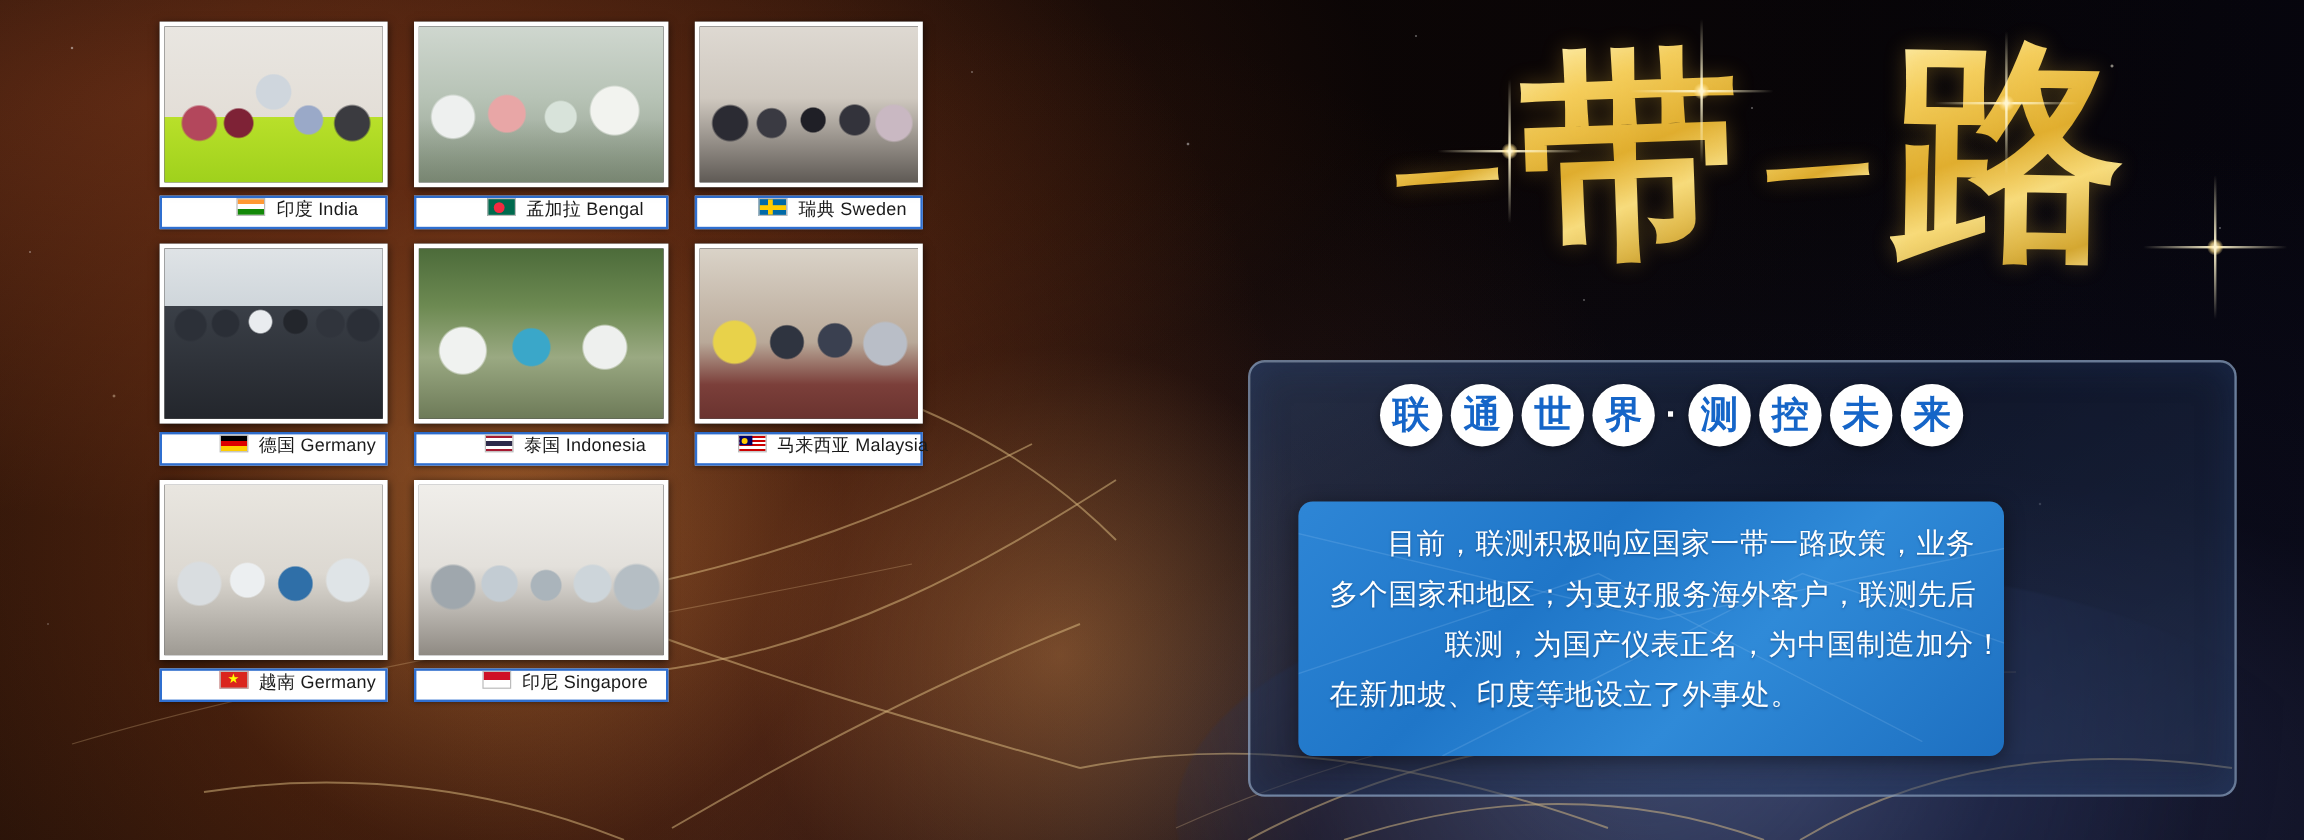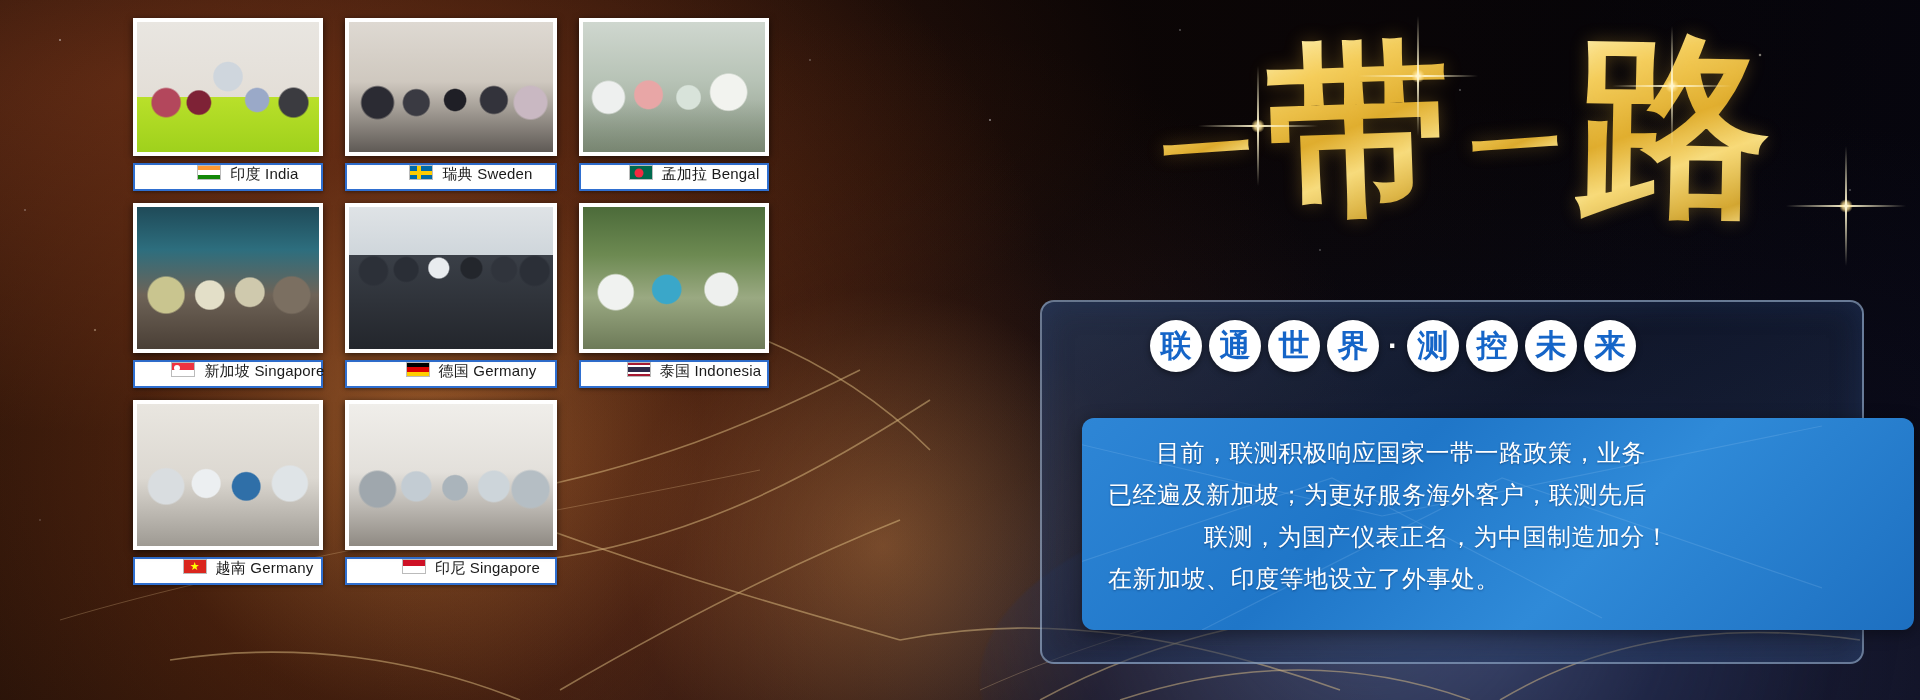--- a/index.html
+++ b/index.html
@@ -75,21 +75,21 @@
   
   .panel{position:absolute;left:1040px;top:300px;width:820px;height:360px;
     border:2px solid rgba(170,195,225,.55);border-radius:14px;
     background:linear-gradient(150deg,rgba(44,66,104,.62),rgba(26,40,70,.48) 45%,rgba(50,72,112,.42));
     box-shadow:0 0 30px rgba(40,70,120,.35) inset;}
   .slogan{position:absolute;left:1150px;top:320px;display:flex;align-items:center;gap:7px;}
   .sl-ch{width:52px;height:52px;border-radius:50%;background:#fff;display:flex;align-items:center;
     justify-content:center;font-size:31px;font-weight:700;color:#1565c8;
     font-family:"DejaVu Sans","Liberation Sans",sans-serif;box-shadow:0 2px 6px rgba(0,0,0,.45);}
   .sl-dot{font-size:30px;color:#fff;font-weight:700;margin:0 2px;text-shadow:0 1px 3px rgba(0,0,0,.6);}
-  .textbox{position:absolute;left:1082px;top:418px;width:832px;height:212px;
+  .textbox{position:absolute;left:1082px;top:418px;width:588px;height:212px;
     border-radius:12px;box-sizing:border-box;padding:14px 26px 10px 26px;
     background:linear-gradient(135deg,#2e86d6 0%,#1f76c8 35%,#2f8ad8 62%,#1d6fc0 100%);
     box-shadow:0 3px 16px rgba(0,0,0,.40);overflow:hidden;}
   .textbox .rays{position:absolute;inset:0;pointer-events:none;opacity:.33;}
   .tline{position:relative;font-family:"DejaVu Sans","Liberation Sans",sans-serif;
     font-size:24px;color:#fff;line-height:42px;letter-spacing:.5px;white-space:nowrap;
     text-shadow:0 1px 2px rgba(0,40,90,.5);}
   .tline.ind{text-indent:48px;}
   .tline.ctr{text-indent:96px;}
 </style>
@@ -153,71 +153,55 @@
             radial-gradient(circle at 50% 42%, #cfd6dd 0 12%, transparent 13%);"></div>
       </div>
       <div class="label">
         <span class="flag" style="background:linear-gradient(180deg,#ff9933 33%,#fff 33% 66%,#138808 66%);"></span>
         <span class="txt">印度 India</span>
       </div>
     </div>
 
     <div class="cell">
       <div class="photo">
+        <div class="ph-inner" style="background:linear-gradient(180deg,#cfd7cf 0%,#b7c3b6 45%,#8d9a88 100%);"></div>
+        <div class="ph-inner" style="background:
+            radial-gradient(circle at 14% 58%, #eef0ef 0 9%, transparent 10%),
+            radial-gradient(circle at 36% 56%, #e8a6a6 0 10%, transparent 11%),
+            radial-gradient(circle at 58% 58%, #d8e3da 0 9%, transparent 10%),
+            radial-gradient(circle at 80% 54%, #f2f3ef 0 11%, transparent 12%),
+            linear-gradient(0deg, rgba(80,95,70,.35), transparent 40%);"></div>
+      </div>
+      <div class="label">
+        <span class="flag" style="background:#006a4e;">
+          <span style="position:absolute;left:44%;top:50%;transform:translate(-50%,-50%);width:9px;height:9px;border-radius:50%;background:#f42a41;"></span>
+        </span>
+        <span class="txt">孟加拉 Bengal</span>
+      </div>
+    </div>
+
+    <div class="cell">
+      <div class="photo">
         <div class="ph-inner" style="background:linear-gradient(180deg,#ded9d2 0%,#cfc8bf 46%,#5f5a55 100%);"></div>
         <div class="ph-inner" style="background:
             radial-gradient(circle at 14% 62%, #2b2b33 0 8%, transparent 9%),
             radial-gradient(circle at 33% 62%, #3a3a42 0 8%, transparent 9%),
             radial-gradient(circle at 52% 60%, #1f1f26 0 8%, transparent 9%),
             radial-gradient(circle at 71% 60%, #33333b 0 8%, transparent 9%),
             radial-gradient(circle at 89% 62%, #c9b8c2 0 8%, transparent 9%);"></div>
       </div>
       <div class="label">
         <span class="flag" style="background:#006aa7;">
           <span style="position:absolute;left:7px;top:0;width:4px;height:100%;background:#fecc00;"></span>
           <span style="position:absolute;left:0;top:5px;width:100%;height:4px;background:#fecc00;"></span>
         </span>
         <span class="txt">瑞典 Sweden</span>
       </div>
     </div>
 
-    <div class="cell">
-      <div class="photo">
-        <div class="ph-inner" style="background:linear-gradient(180deg,#cfd7cf 0%,#b7c3b6 45%,#8d9a88 100%);"></div>
-        <div class="ph-inner" style="background:
-            radial-gradient(circle at 14% 58%, #eef0ef 0 9%, transparent 10%),
-            radial-gradient(circle at 36% 56%, #e8a6a6 0 10%, transparent 11%),
-            radial-gradient(circle at 58% 58%, #d8e3da 0 9%, transparent 10%),
-            radial-gradient(circle at 80% 54%, #f2f3ef 0 11%, transparent 12%),
-            linear-gradient(0deg, rgba(80,95,70,.35), transparent 40%);"></div>
-      </div>
-      <div class="label">
-        <span class="flag" style="background:#006a4e;">
-          <span style="position:absolute;left:44%;top:50%;transform:translate(-50%,-50%);width:9px;height:9px;border-radius:50%;background:#f42a41;"></span>
-        </span>
-        <span class="txt">孟加拉 Bengal</span>
-      </div>
-    </div>
-
-    <div class="cell">
-      <div class="photo tall">
-        <div class="ph-inner" style="background:linear-gradient(180deg,#1f4a58 0%,#2d6e7e 30%,#6e6357 62%,#4a3f36 100%);"></div>
-        <div class="ph-inner" style="background:
-            radial-gradient(circle at 16% 62%, #c9c58f 0 10%, transparent 11%),
-            radial-gradient(circle at 40% 62%, #e3dfc8 0 10%, transparent 11%),
-            radial-gradient(circle at 62% 60%, #cfc9ad 0 10%, transparent 11%),
-            radial-gradient(circle at 85% 62%, #7b6f61 0 10%, transparent 11%);"></div>
-      </div>
-      <div class="label">
-        <span class="flag" style="background:linear-gradient(180deg,#ef3340 50%,#fff 50%);">
-          <span style="position:absolute;left:2px;top:1.5px;width:6px;height:6px;border-radius:50%;background:#fff;"></span>
-        </span>
-        <span class="txt">新加坡 Singapore</span>
-      </div>
-    </div>
 
     <div class="cell">
       <div class="photo tall">
         <div class="ph-inner" style="background:linear-gradient(180deg,#dfe3e6 0%,#cfd6db 34%,#3a3f47 34%,#23262c 100%);"></div>
         <div class="ph-inner" style="background:
             radial-gradient(circle at 12% 45%, #2c3038 0 7%, transparent 8%),
             radial-gradient(circle at 28% 44%, #2a2e36 0 7%, transparent 8%),
             radial-gradient(circle at 44% 43%, #e9ecef 0 7%, transparent 8%),
             radial-gradient(circle at 60% 43%, #23262c 0 7%, transparent 8%),
             radial-gradient(circle at 76% 44%, #30343c 0 7%, transparent 8%),
@@ -236,20 +220,37 @@
             radial-gradient(circle at 18% 60%, #f0f2f0 0 10%, transparent 11%),
             radial-gradient(circle at 46% 58%, #3aa7c9 0 11%, transparent 12%),
             radial-gradient(circle at 76% 58%, #eef0ee 0 10%, transparent 11%);"></div>
       </div>
       <div class="label">
         <span class="flag" style="background:linear-gradient(180deg,#a51931 0 17%,#fff 17% 33%,#2d2a4a 33% 67%,#fff 67% 83%,#a51931 83%);"></span>
         <span class="txt">泰国 Indonesia</span>
       </div>
     </div>
 
+    <div class="cell">
+      <div class="photo tall">
+        <div class="ph-inner" style="background:linear-gradient(180deg,#dad3c8 0%,#b9a999 55%,#7b3f3a 80%,#6a332f 100%);"></div>
+        <div class="ph-inner" style="background:
+            radial-gradient(circle at 16% 55%, #e8d24a 0 10%, transparent 11%),
+            radial-gradient(circle at 40% 55%, #2f3440 0 10%, transparent 11%),
+            radial-gradient(circle at 62% 54%, #3a4050 0 10%, transparent 11%),
+            radial-gradient(circle at 85% 56%, #b9bec7 0 10%, transparent 11%);"></div>
+      </div>
+      <div class="label">
+        <span class="flag" style="background:repeating-linear-gradient(180deg,#cc0001 0 1.8px,#fff 1.8px 3.6px);">
+          <span style="position:absolute;left:0;top:0;width:11px;height:8px;background:#010066;"></span>
+          <span style="position:absolute;left:2px;top:1.5px;width:5px;height:5px;border-radius:50%;background:#ffcc00;"></span>
+        </span>
+        <span class="txt">马来西亚 Malaysia</span>
+      </div>
+    </div>
 
     <div class="cell">
       <div class="photo tall">
         <div class="ph-inner" style="background:linear-gradient(180deg,#e9e6e0 0%,#dcd8d1 52%,#9e9a93 100%);"></div>
         <div class="ph-inner" style="background:
             radial-gradient(circle at 16% 58%, #d9dde0 0 10%, transparent 11%),
             radial-gradient(circle at 38% 56%, #eceff1 0 10%, transparent 11%),
             radial-gradient(circle at 60% 58%, #2f6fa8 0 10%, transparent 11%),
             radial-gradient(circle at 84% 56%, #dfe4e7 0 10%, transparent 11%);"></div>
       </div>
@@ -295,18 +296,18 @@
 
   <div class="textbox">
     <svg class="rays" width="740" height="212">
       <g stroke="#bfe0ff" stroke-opacity="0.45" fill="none" stroke-width="1.2">
         <path d="M-20 22 L 300 98 L 740 8"></path>
         <path d="M-20 150 L 250 60 L 520 200"></path>
         <path d="M120 212 L 420 60 L 740 170"></path>
       </g>
     </svg>
     <div class="tline ind">目前，联测积极响应国家一带一路政策，业务</div>
-    <div class="tline">已经遍及新加坡；为更好服务海外客户，联测先后</div>
+    <div class="tline">多个国家和地区；为更好服务海外客户，联测先后</div>
     <div class="tline ctr">联测，为国产仪表正名，为中国制造加分！</div>
     <div class="tline">在新加坡、印度等地设立了外事处。</div>
   </div>
 
 </div>
 
 </body></html>

